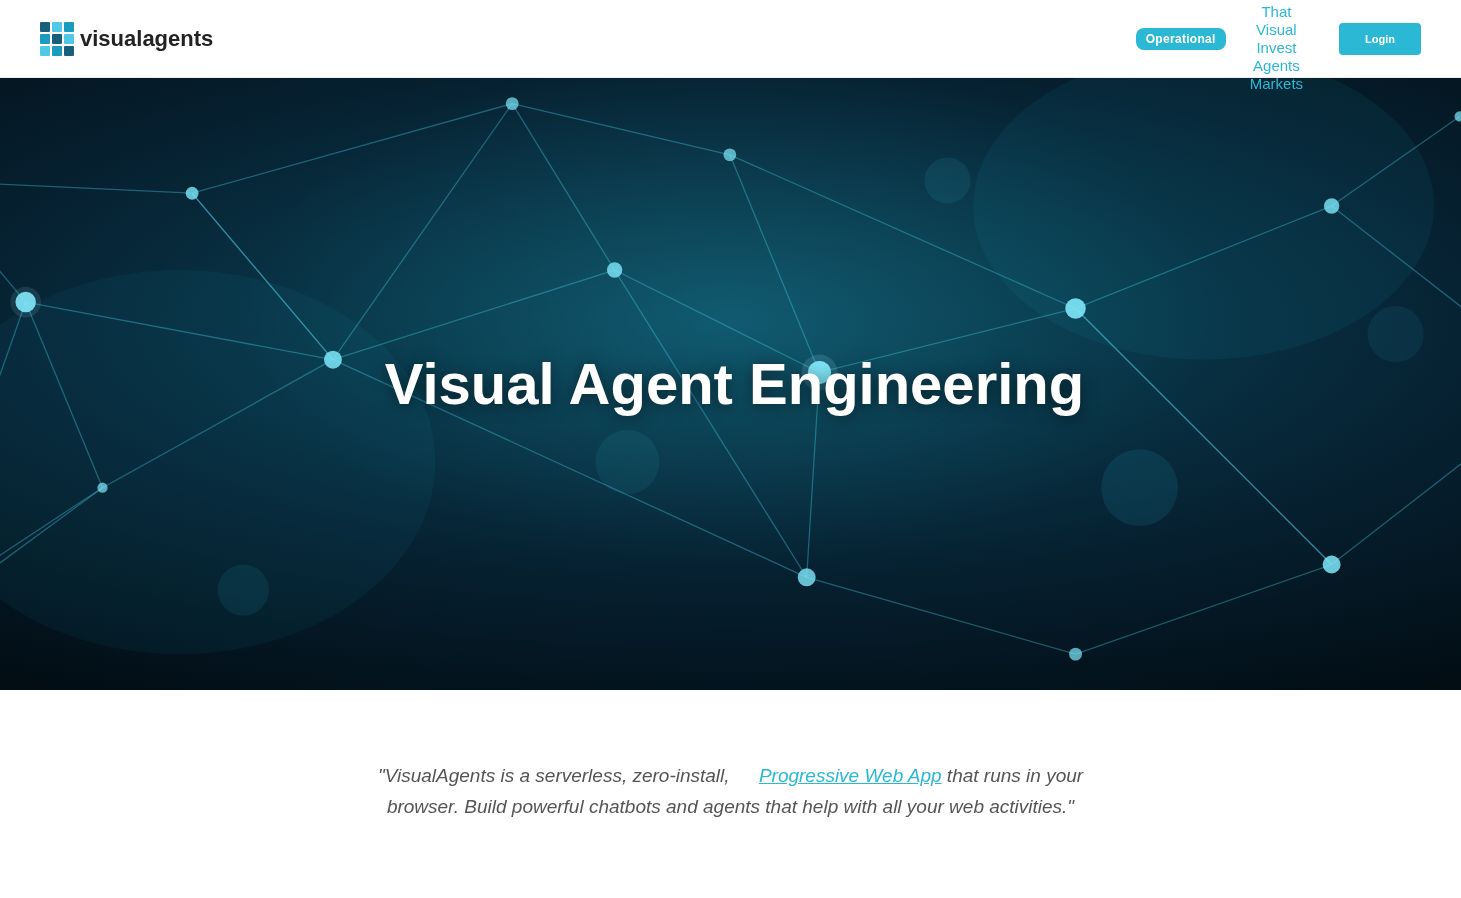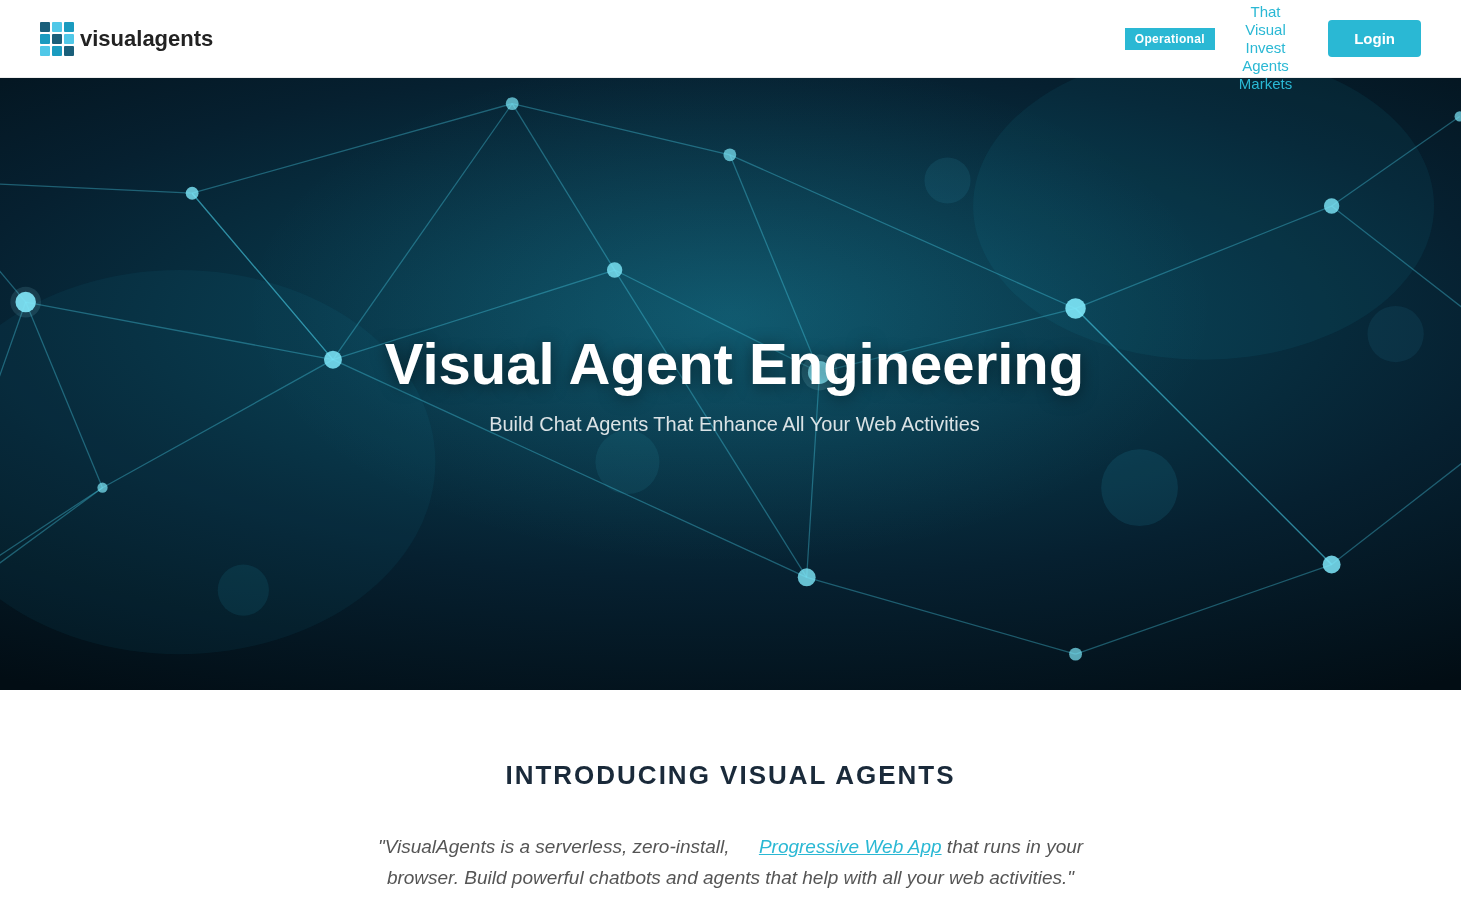--- a/index.html
+++ b/index.html
@@ -43,21 +43,21 @@
     .logo-text span { font-weight: 700; }
 
     .nav-right {
       display: flex;
       align-items: center;
       gap: 6px;
     }
     .operational-badge {
       background: #2ab8d4;
       color: #fff;
-      border-radius: 0;
+      border-radius: 8px;
       font-size: 12px;
       font-weight: 600;
       padding: 4px 10px;
       letter-spacing: 0.3px;
       cursor: default;
     }
     .nav-links {
       display: flex;
       align-items: center;
       gap: 0;
@@ -70,21 +70,21 @@
       font-size: 15px;
       padding: 4px 18px;
       transition: color 0.2s;
     }
     .login-btn {
       background: #2ab8d4;
       color: #fff;
       border: none;
       border-radius: 4px;
       padding: 10px 26px;
-      font-size: 15px;
+      font-size: 11px;
       font-weight: 600;
       cursor: pointer;
       margin-left: 12px;
     }
 
     
     .hero {
       width: 100%;
       height: 612px;
       background: #041a24;
@@ -268,22 +268,20 @@
 
     <circle cx="1050" cy="320" r="30" fill="#2ab8d4" opacity="0.12"></circle>
     <circle cx="350" cy="400" r="20" fill="#2ab8d4" opacity="0.1"></circle>
     <circle cx="650" cy="300" r="25" fill="#40d8f8" opacity="0.08"></circle>
     <circle cx="900" cy="80" r="18" fill="#40d8f8" opacity="0.09"></circle>
     <circle cx="1250" cy="200" r="22" fill="#40d8f8" opacity="0.07"></circle>
   </svg>
 
   <div class="hero-content">
     <h1 class="hero-title">Visual Agent Engineering</h1>
-    <p class="hero-subtitle">Build Chat Agents That Enhance All Your Web Activities</p>
   </div>
 </section>
 
 <section class="intro-section">
-  <h2 class="intro-title">INTRODUCING VISUAL AGENTS</h2>
   <p class="intro-quote">
     <span>"VisualAgents is a serverless, zero-install, </span><a href="#">Progressive Web App</a><span> that runs in your browser. Build powerful chatbots and agents that help with all your web activities."</span>
   </p>
 </section>
 
 </body></html>

